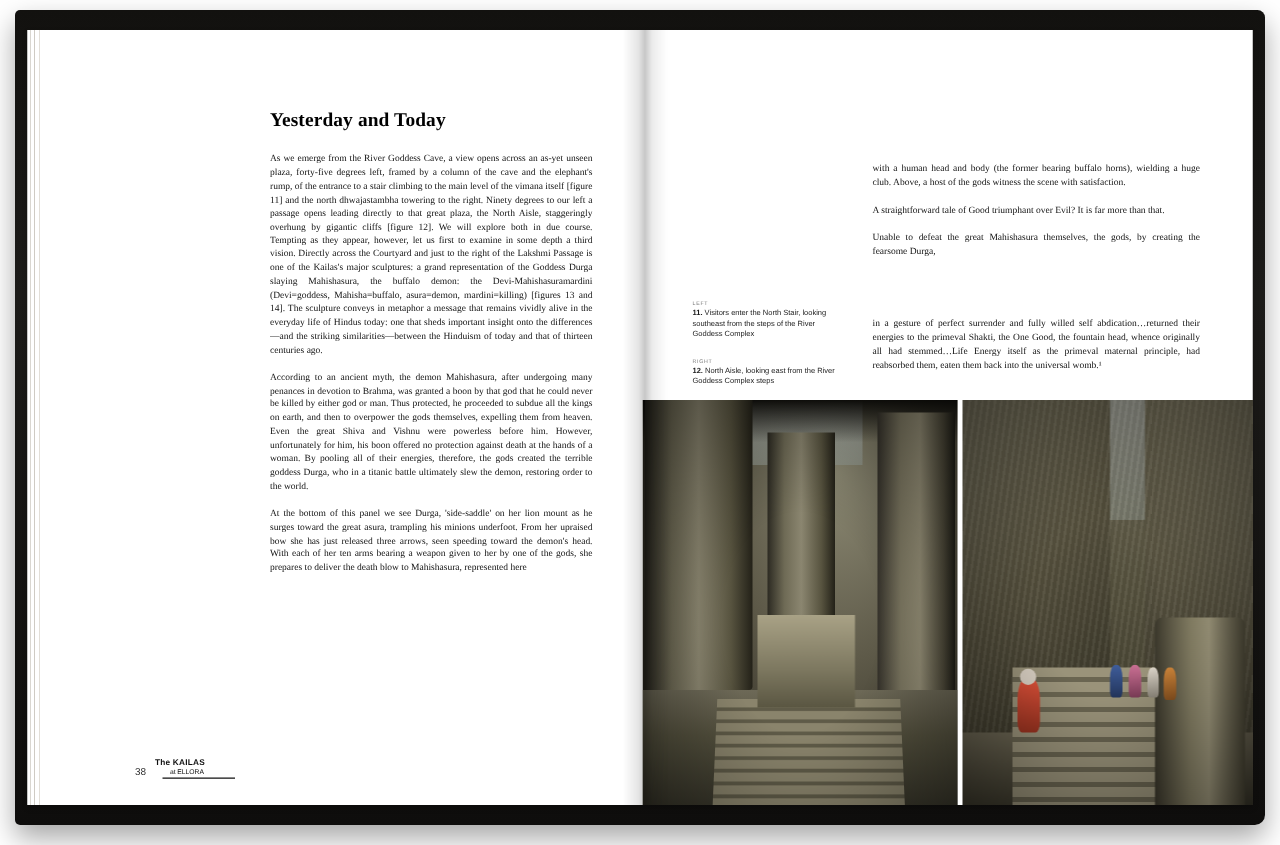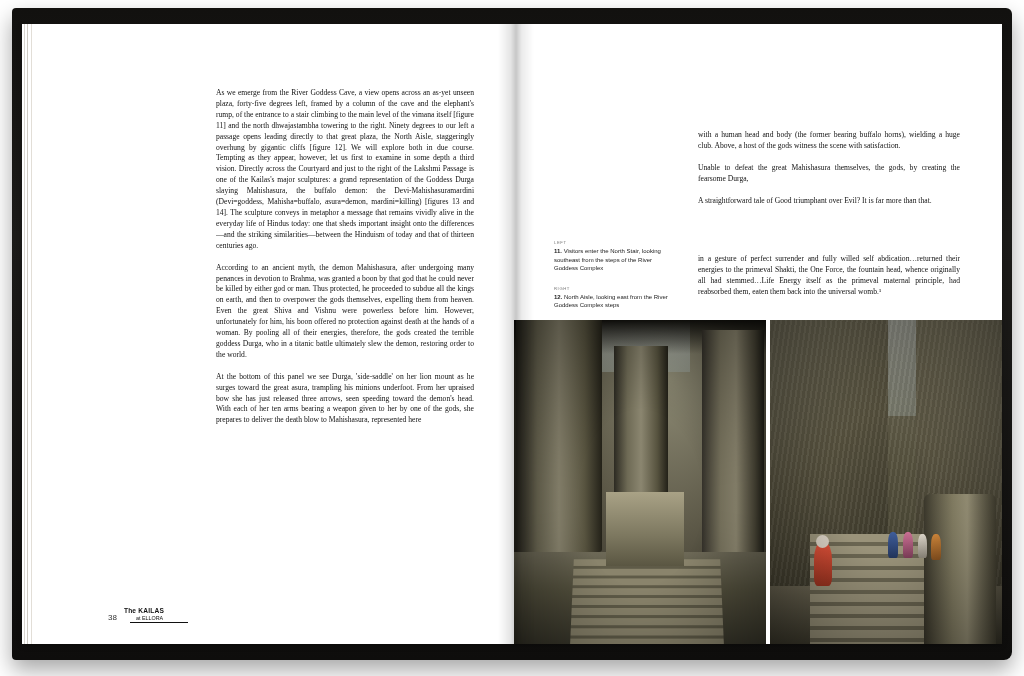--- a/index.html
+++ b/index.html
@@ -304,44 +304,45 @@
 <body>
 
 <div class="stage">
   <div class="book">
     <div class="cover"></div>
     <div class="pages"></div>
     <div class="edge-stack"></div>
 
     <div class="page page-left">
       <div class="left-inner">
+        <h1 class="chapter-title">Yesterday and Today</h1>
         <p class="body">As we emerge from the River Goddess Cave, a view opens across an as-yet unseen plaza, forty-five degrees left, framed by a column of the cave and the elephant's rump, of the entrance to a stair climbing to the main level of the vimana itself [figure 11] and the north dhwajastambha towering to the right. Ninety degrees to our left a passage opens leading directly to that great plaza, the North Aisle, staggeringly overhung by gigantic cliffs [figure 12]. We will explore both in due course. Tempting as they appear, however, let us first to examine in some depth a third vision. Directly across the Courtyard and just to the right of the Lakshmi Passage is one of the Kailas's major sculptures: a grand representation of the Goddess Durga slaying Mahishasura, the buffalo demon: the Devi-Mahishasuramardini (Devi=goddess, Mahisha=buffalo, asura=demon, mardini=killing) [figures 13 and 14]. The sculpture conveys in metaphor a message that remains vividly alive in the everyday life of Hindus today: one that sheds important insight onto the differences—and the striking similarities—between the Hinduism of today and that of thirteen centuries ago.</p>
         <p class="body">According to an ancient myth, the demon Mahishasura, after undergoing many penances in devotion to Brahma, was granted a boon by that god that he could never be killed by either god or man. Thus protected, he proceeded to subdue all the kings on earth, and then to overpower the gods themselves, expelling them from heaven. Even the great Shiva and Vishnu were powerless before him. However, unfortunately for him, his boon offered no protection against death at the hands of a woman. By pooling all of their energies, therefore, the gods created the terrible goddess Durga, who in a titanic battle ultimately slew the demon, restoring order to the world.</p>
         <p class="body">At the bottom of this panel we see Durga, 'side-saddle' on her lion mount as he surges toward the great asura, trampling his minions underfoot. From her upraised bow she has just released three arrows, seen speeding toward the demon's head. With each of her ten arms bearing a weapon given to her by one of the gods, she prepares to deliver the death blow to Mahishasura, represented here</p>
       </div>
 
       <div class="folio">
         <span class="folio-num">38</span>
         <span class="folio-rule"></span>
         <span class="folio-text">
           <span class="big">The KAILAS</span>
           <span class="small">at ELLORA</span>
         </span>
       </div>
     </div>
 
     <div class="page page-right">
       <div class="right-inner">
         <p class="body">with a human head and body (the former bearing buffalo horns), wielding a huge club. Above, a host of the gods witness the scene with satisfaction.</p>
+        <p class="body">A straightforward tale of Good triumphant over Evil? It is far more than that.</p>
         <p class="body">Unable to defeat the great Mahishasura themselves, the gods, by creating the fearsome Durga,</p>
-        <p class="body">A straightforward tale of Good triumphant over Evil? It is far more than that.</p>
       </div>
 
       <div class="right-lower">
-        <p class="body">in a gesture of perfect surrender and fully willed self abdication…returned their energies to the primeval Shakti, the One Force, the fountain head, whence originally all had stemmed…Life Energy itself as the primeval maternal principle, had reabsorbed them, eaten them back into the universal womb.¹</p>
+        <p class="body">in a gesture of perfect surrender and fully willed self abdication…returned their energies to the primeval Shakti, the One Good, the fountain head, whence originally all had stemmed…Life Energy itself as the primeval maternal principle, had reabsorbed them, eaten them back into the universal womb.¹</p>
       </div>
 
       <div class="captions-col">
         <div class="caption-block">
           <div class="caption-kicker">LEFT</div>
           <div class="caption-text">
             <b>11.</b>
             <span>Visitors enter the North Stair, looking southeast from the steps of the River Goddess Complex</span>
           </div>
         </div>

